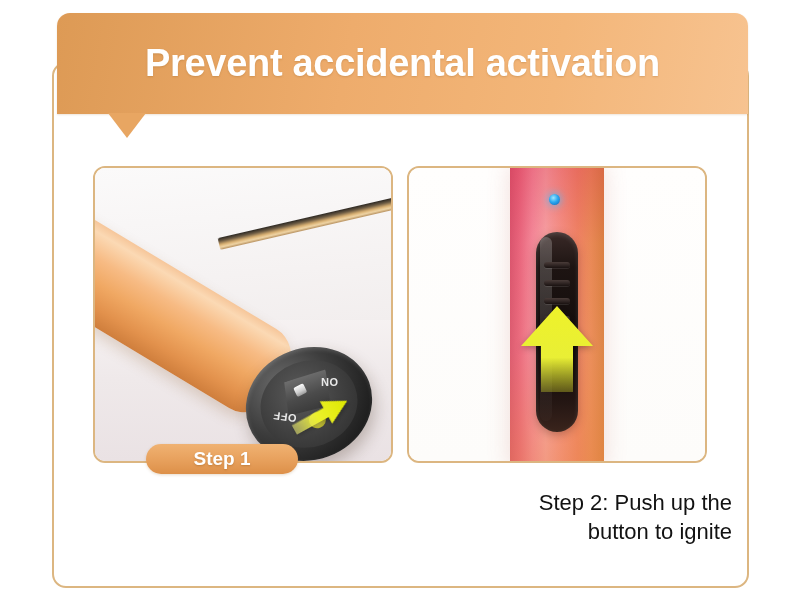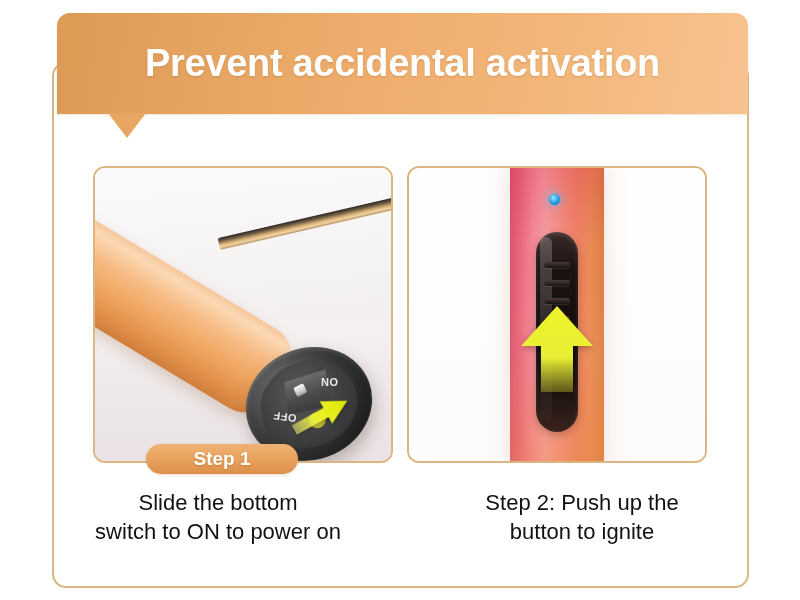--- a/index.html
+++ b/index.html
@@ -312,21 +312,21 @@
     width: 320px;
     color: #121212;
     font-size: 22px;
     line-height: 29px;
     text-align: center;
     white-space: pre-line;
   }
   .caption.left  { left: 58px; }
   .caption.right {
     left: 432px;
-    text-align: center;
+    text-align: right;
     width: 300px;
   }
 </style>
 </head>
 <body>
 
 <div id="stage">
 
   <div class="outer-card"></div>
 
@@ -390,19 +390,17 @@
               <stop offset="100%" stop-color="#eef22a"></stop>
             </linearGradient>
           </defs>
           <path d="M36,0 L72,40 L52,40 L52,86 L20,86 L20,40 L0,40 Z" fill="url(#gradYellowU)"></path>
         </svg>
       </div>
     </div>
 
     <div class="step-badge left">Step 1</div>
 
-    <div class="caption left">Slide   the bottom
-switch to ON to power on</div>
     <div class="caption right">Step 2: Push up the
 button to ignite</div>
   </div>
 
 </div>
 
 </body></html>

